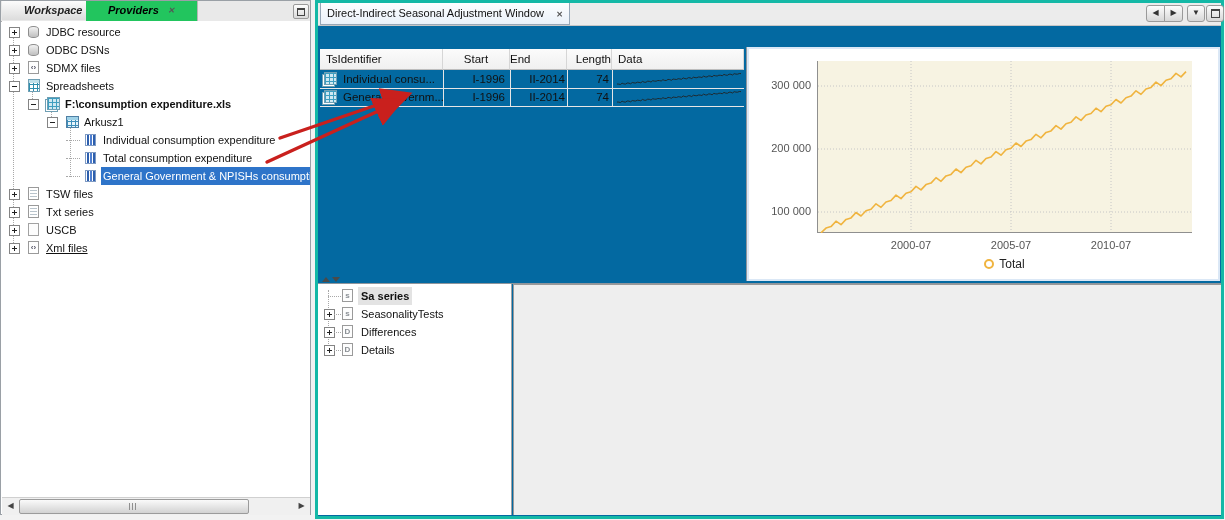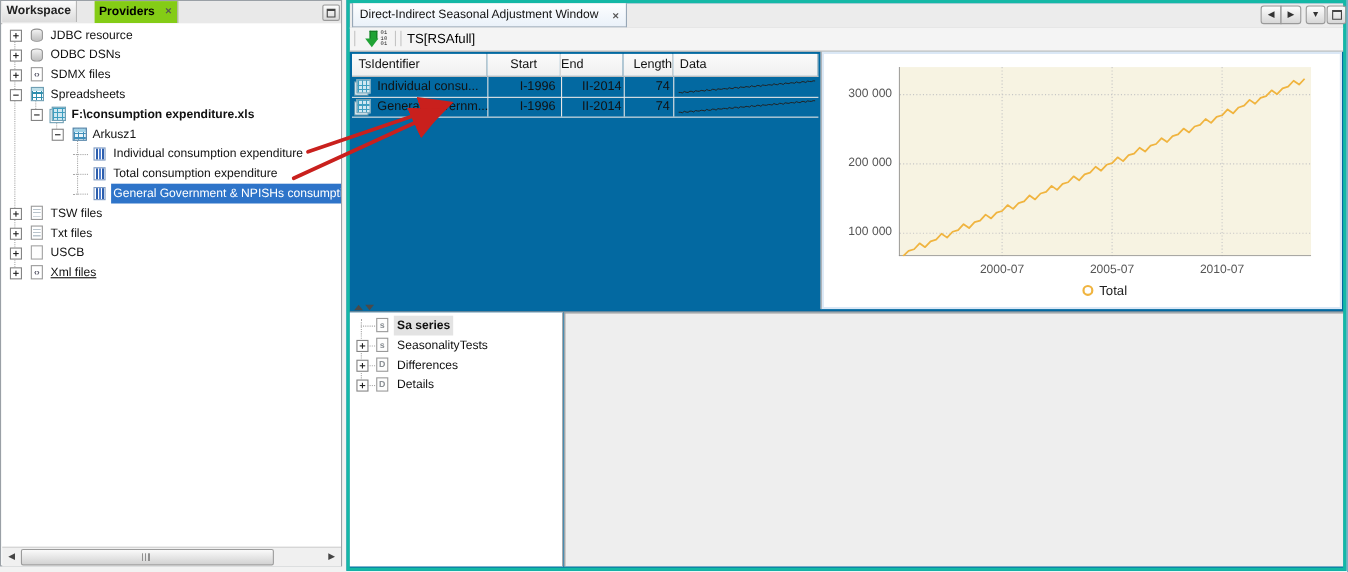--- a/index.html
+++ b/index.html
@@ -2,24 +2,24 @@
 <html><head>
 <meta charset="utf-8">
 <style>
   html,body{margin:0;padding:0;}
   body{width:1225px;height:520px;position:relative;overflow:hidden;background:#f2f2f2;
        font-family:"Liberation Sans",sans-serif;font-size:11px;color:#111;}
   .abs{position:absolute;}
   
   #left-panel{left:0;top:0;width:311px;height:515px;background:#fff;border:1px solid #9aa0a6;box-sizing:border-box;}
   #lp-tabbar{left:0;top:0;width:309px;height:20px;background:#e9e9e9;border-bottom:1px solid #b0b0b0;}
-  .lp-tab{position:absolute;top:0;height:19px;line-height:19px;font-weight:bold;padding:0 4px;
-          border-right:1px solid #b6b6b6;cursor:default;white-space:nowrap;}
+  .lp-tab{position:absolute;top:0;height:19px;line-height:19px;font-weight:bold;padding:0 22px;
+          border-right:1px solid #b6b6b6;cursor:default;white-space:nowrap;font-style:italic;}
   .lp-tab.inactive{background:linear-gradient(#fcfcfc,#dcdcdc);color:#222;}
-  .lp-tab.active{background:#84cc16;height:20px;color:#000;}
+  .lp-tab.active{background:#22c55e;height:20px;color:#000;}
   .close-x{font-size:8px;color:#555;font-weight:bold;margin-left:6px;vertical-align:1px;}
   #lp-min-btn{left:292px;top:3px;width:14px;height:13px;border:1px solid #9a9a9a;border-radius:2px;
               background:linear-gradient(#fdfdfd,#dadada);}
   #lp-min-btn span{position:absolute;left:3px;top:3px;width:6px;height:5px;border:1px solid #444;border-top-width:2px;}
   #lp-tree{left:1px;top:20px;width:308px;height:476px;background:#fff;position:absolute;overflow:hidden;}
   .trow{position:absolute;left:0;width:100%;height:18px;}
   .tlabel{position:absolute;top:0;height:18px;line-height:18px;white-space:nowrap;padding:0 2px;}
   .tlabel.sel{background:#2e74c9;color:#fff;overflow:hidden;}
   .expbox{position:absolute;top:4px;width:9px;height:9px;border:1px solid #848484;background:#fff;box-sizing:content-box;}
   .expbox::before{content:"";position:absolute;left:2px;right:2px;top:4px;height:1px;background:#222;}
@@ -171,21 +171,21 @@
         <div class="tlabel sel" style="left: 99px; right: 0px;">General Government &amp; NPISHs consumption</div>
       </div>
       <div class="trow" style="top: 164px;">
         <div class="expbox plus" style="left: 7px;"></div>
         <div class="icon ic-txt" style="left: 26px;"></div>
         <div class="tlabel" style="left: 42px;">TSW files</div>
       </div>
       <div class="trow" style="top: 182px;">
         <div class="expbox plus" style="left: 7px;"></div>
         <div class="icon ic-txt" style="left: 26px;"></div>
-        <div class="tlabel" style="left: 42px;">Txt files</div>
+        <div class="tlabel" style="left: 42px;">Txt series</div>
       </div>
       <div class="trow" style="top: 200px;">
         <div class="expbox plus" style="left: 7px;"></div>
         <div class="icon ic-file" style="left: 26px;"></div>
         <div class="tlabel" style="left: 42px;">USCB</div>
       </div>
       <div class="trow" style="top: 218px;">
         <div class="expbox plus" style="left: 7px;"></div>
         <div class="icon ic-xml" style="left: 26px;"></div>
         <div class="tlabel" style="left: 42px; text-decoration: underline;">Xml files</div>
@@ -205,31 +205,20 @@
     <div id="mw-tab">
       <span>Direct-Indirect Seasonal Adjustment Window</span>
       <span class="close-x" style="position:absolute;right:6px;top:1px;">✕</span>
     </div>
     <div class="wbtn" style="left:828px;width:17px;border-radius:3px 0 0 3px;">◀</div>
     <div class="wbtn" style="left:846px;width:17px;border-radius:0 3px 3px 0;">▶</div>
     <div class="wbtn" style="left:869px;width:16px;">▼</div>
     <div class="wbtn" id="wb-max" style="left:888px;width:16px;"><i></i></div>
   </div>
 
-  <div id="mw-toolbar" class="abs">
-    <div class="tsep" style="left:4px;"></div>
-    <div id="tb-icon">
-      <span class="stem"></span>
-      <span class="head"></span>
-      <span class="digits">01<br>10<br>01</span>
-    </div>
-    <div class="tsep" style="left:41px;"></div>
-    <div class="tsep" style="left:46px;"></div>
-    <div id="tb-label">TS[RSAfull]</div>
-  </div>
 
   <div id="ts-table"></div>
 
   <div id="chart-panel" class="abs">
     <div id="chart-plot">
         <svg width="375" height="172" viewBox="0 0 375 172">
           <rect x="0" y="0" width="375" height="172" fill="#f7f3e2"></rect>
           <line x1="1" y1="25" x2="375" y2="25" stroke="#c6c6c6" stroke-dasharray="1,2"></line>
           <line x1="1" y1="88" x2="375" y2="88" stroke="#c6c6c6" stroke-dasharray="1,2"></line>
           <line x1="1" y1="151" x2="375" y2="151" stroke="#c6c6c6" stroke-dasharray="1,2"></line>

